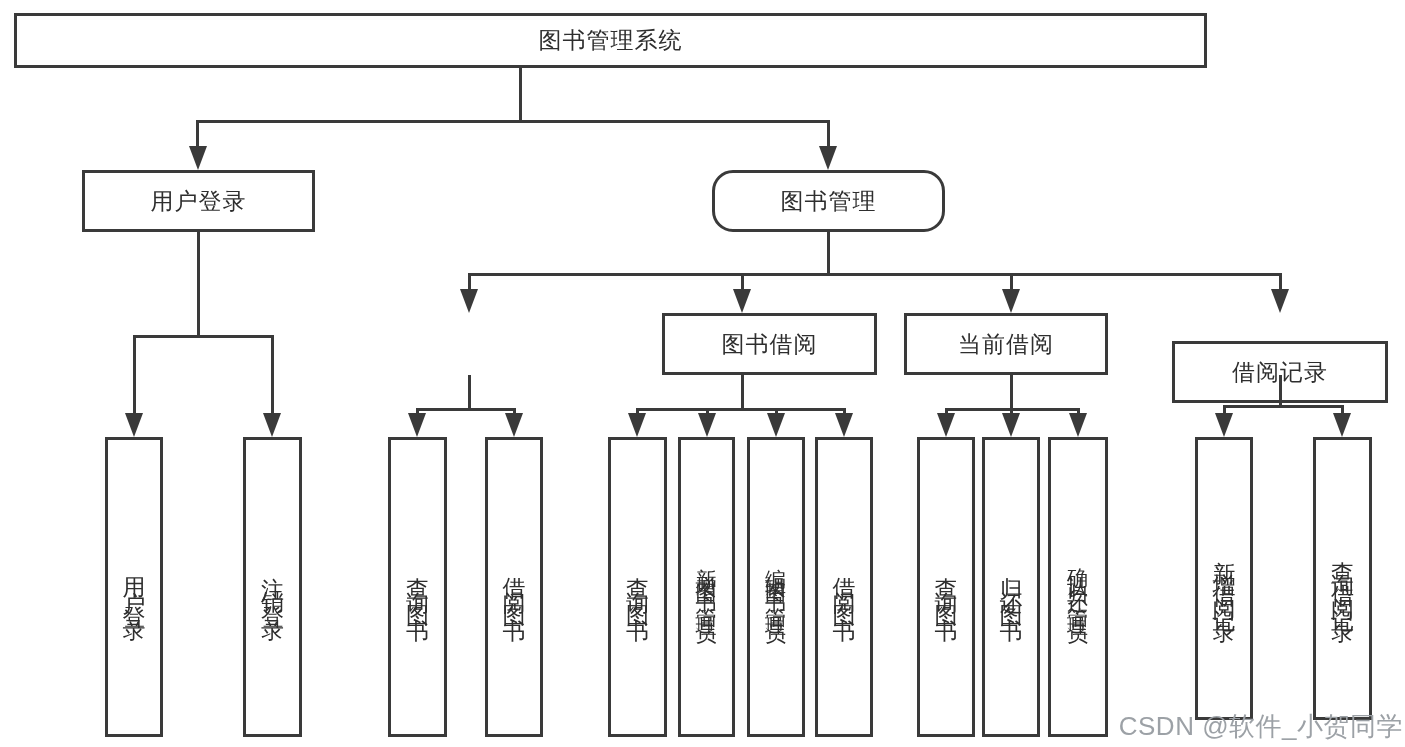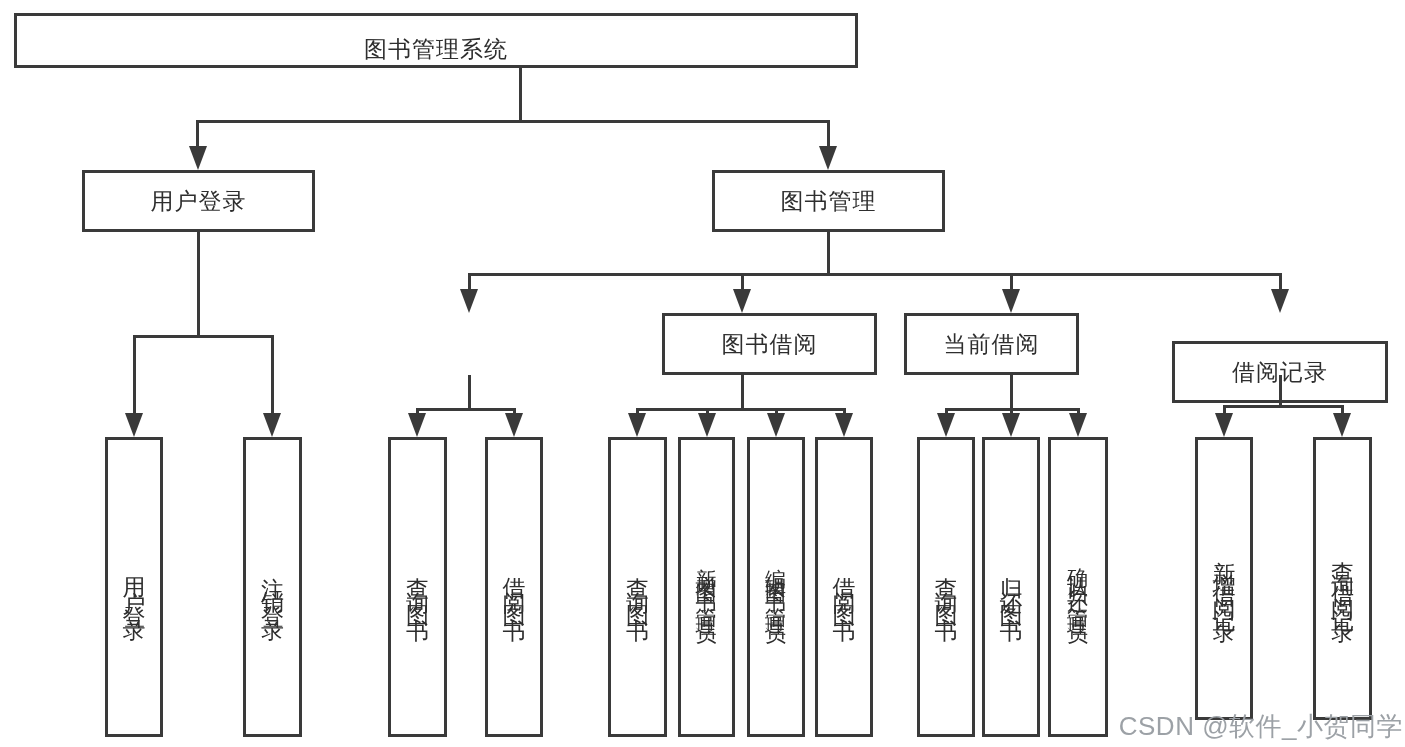--- a/index.html
+++ b/index.html
@@ -30,35 +30,35 @@
   .watermark{
     position:absolute;right:2px;bottom:3px;
     font-size:26px;color:#9ca1a6;letter-spacing:0.5px;white-space:nowrap;
   }
 </style>
 </head>
 <body>
 
 <div id="canvas">
 
-  <div class="box" style="left:14px;top:13px;width:844px;height:55px;align-items:flex-end;">
+  <div class="box" style="left:14px;top:13px;width:1193px;height:55px;">
     <span class="hlabel">图书管理系统</span>
   </div>
 
   <div class="vline" style="left:519px;top:68px;height:52px;"></div>
   <div class="hline" style="left:197px;top:120px;width:633px;"></div>
   <div class="vline" style="left:196px;top:120px;height:28px;"></div>
   <div class="tri" style="left:189px;top:146px;"></div>
   <div class="vline" style="left:827px;top:120px;height:28px;"></div>
   <div class="tri" style="left:819px;top:146px;"></div>
 
   <div class="box" style="left:82px;top:170px;width:233px;height:62px;">
     <span class="hlabel">用户登录</span>
   </div>
-  <div class="box" style="left:712px;top:170px;width:233px;height:62px;">
+  <div class="box" style="left:712px;top:170px;width:233px;height:62px;border-radius:21px;">
     <span class="hlabel">图书管理</span>
   </div>
 
   <div class="vline" style="left:197px;top:232px;height:103px;"></div>
   <div class="hline" style="left:133px;top:335px;width:141px;"></div>
   <div class="vline" style="left:133px;top:335px;height:80px;"></div>
   <div class="tri" style="left:125px;top:413px;"></div>
   <div class="vline" style="left:271px;top:335px;height:80px;"></div>
   <div class="tri" style="left:263px;top:413px;"></div>
 
@@ -69,21 +69,21 @@
   <div class="vline" style="left:741px;top:273px;height:17px;"></div>
   <div class="tri" style="left:733px;top:289px;"></div>
   <div class="vline" style="left:1010px;top:273px;height:17px;"></div>
   <div class="tri" style="left:1002px;top:289px;"></div>
   <div class="vline" style="left:1279px;top:273px;height:17px;"></div>
   <div class="tri" style="left:1271px;top:289px;"></div>
 
   <div class="box" style="left:635px;top:313px;width:215px;height:62px;margin-left:27px;">
     <span class="hlabel">图书借阅</span>
   </div>
-  <div class="box" style="left:904px;top:313px;width:175px;height:62px;">
+  <div class="box" style="left:904px;top:313px;width:204px;height:62px;">
     <span class="hlabel">当前借阅</span>
   </div>
   <div class="box" style="left:1172px;top:313px;width:216px;height:62px;margin-top:28px;">
     <span class="hlabel">借阅记录</span>
   </div>
 
   <div class="vline" style="left:468px;top:375px;height:33px;"></div>
   <div class="hline" style="left:416px;top:408px;width:100px;"></div>
   <div class="vline" style="left:416px;top:408px;height:8px;"></div>
   <div class="tri" style="left:408px;top:413px;"></div>

